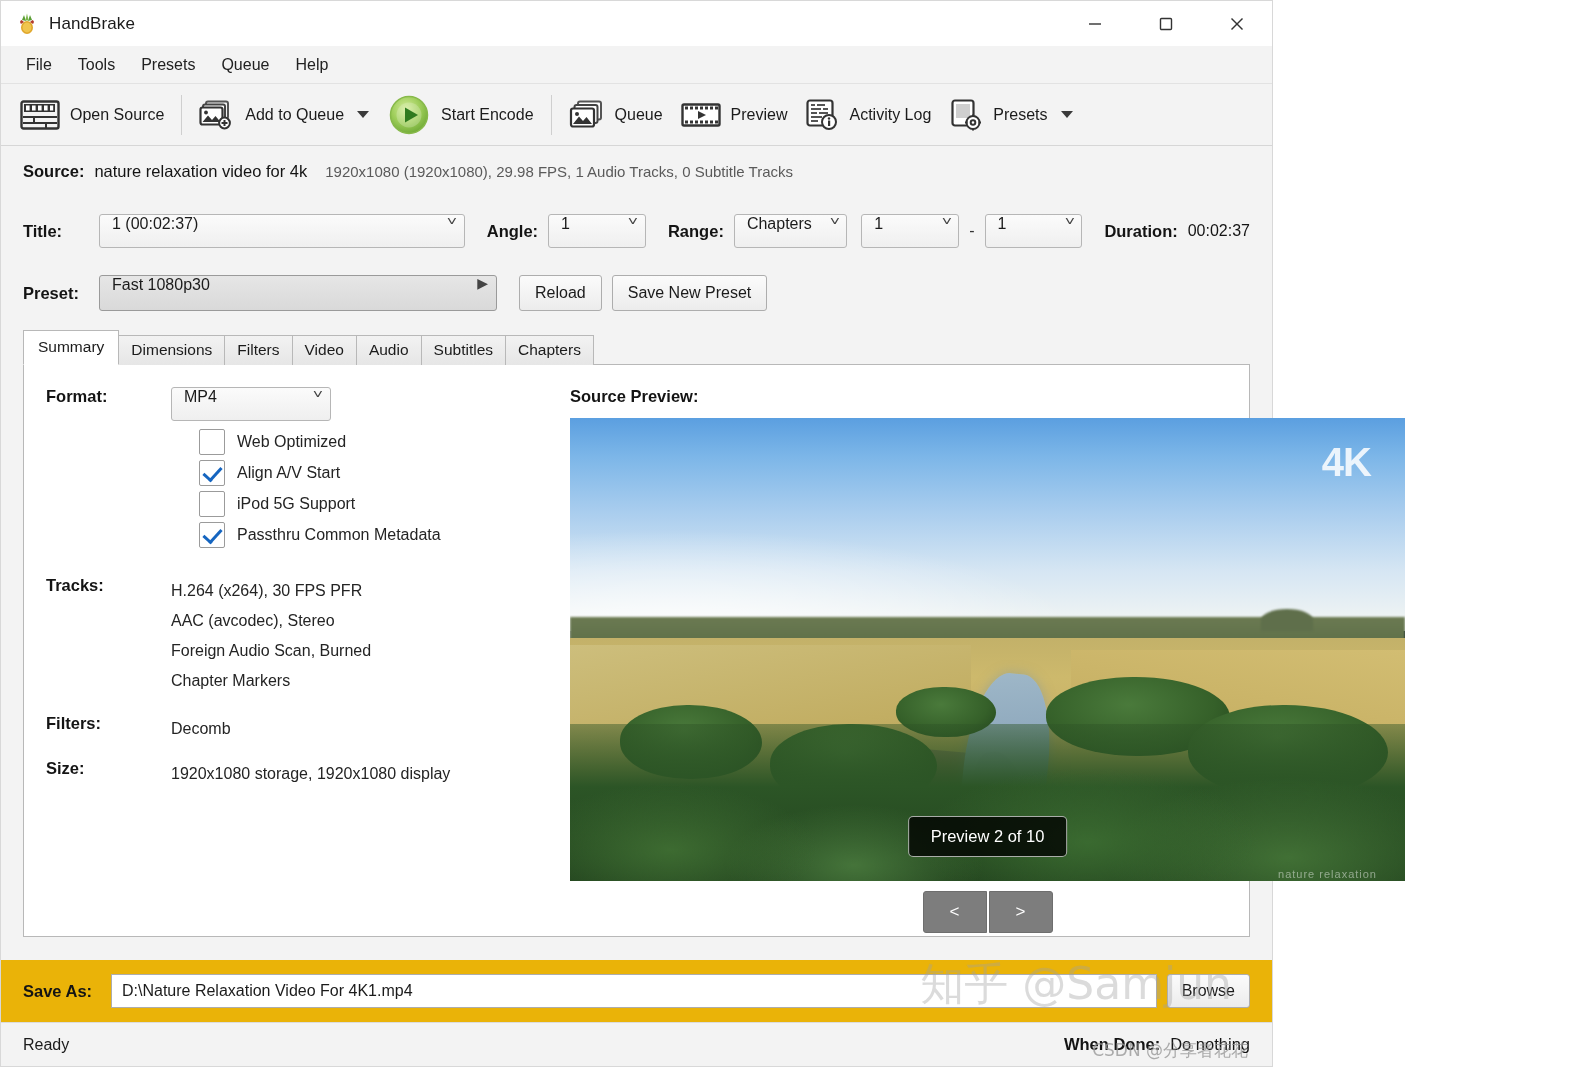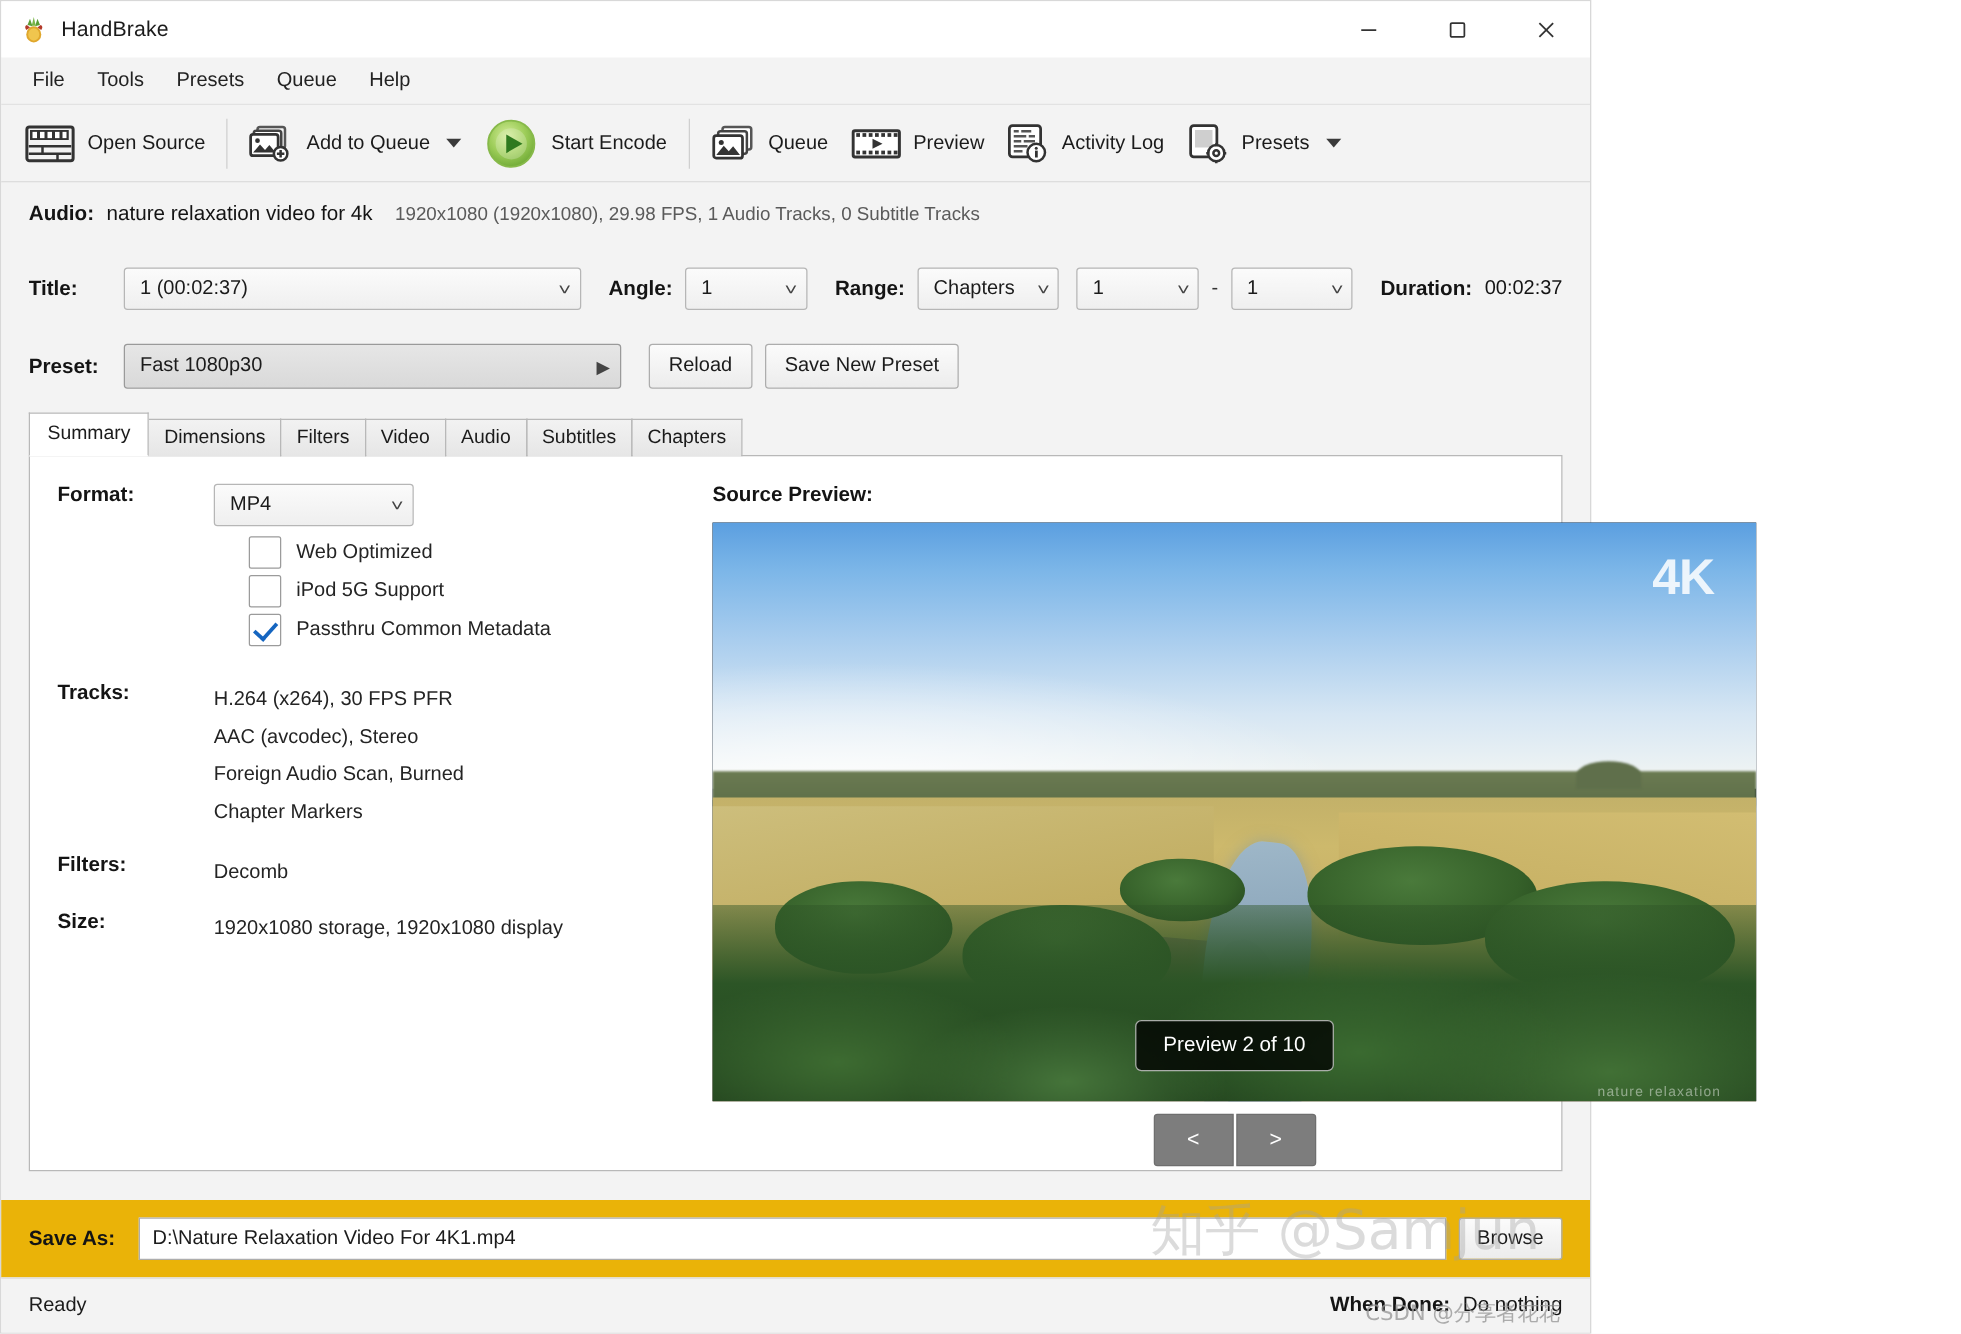--- a/index.html
+++ b/index.html
@@ -96,21 +96,21 @@
   .src-meta { font-size:15px; color:#5a5a5a; margin-left:18px; }
 
   .form-row { display:flex; align-items:center; margin-top:27px; }
   .form-row .lbl-bold { width:76px; flex:0 0 76px; }
 
   .combo {
     background:linear-gradient(#fbfbfb,#efefef);
     border:1px solid #b6b6b6;
     border-radius:3px;
     height:34px;
-    display:flex; align-items:center;
+    display:flex; 
     padding:0 8px 0 12px;
     font-size:16px; color:#1b1b1b;
     position:relative;
     justify-content:space-between;
   }
   .combo .chev {
     font-size:13px; color:#444; margin-left:10px;
     transform:scaleX(1.35); line-height:1;
   }
   .combo-title { width:398px; }
@@ -541,21 +541,21 @@
         </svg>
       </span>
       <span class="tb-label">Presets</span>
       <span class="caret-down"></span>
     </div>
   </div>
 
   <div class="content">
 
     <div class="src-row">
-      <span class="lbl-bold">Audio:</span>
+      <span class="lbl-bold">Source:</span>
       <span class="src-name">nature relaxation video for 4k</span>
       <span class="src-meta">1920x1080 (1920x1080), 29.98 FPS, 1 Audio Tracks, 0 Subtitle Tracks</span>
     </div>
 
     <div class="form-row">
       <span class="lbl-bold">Title:</span>
       <div class="combo combo-title">
         <span>1 (00:02:37)</span>
         <span class="chev">˅</span>
       </div>
@@ -613,20 +613,24 @@
               <span>MP4</span>
               <span class="chev">˅</span>
             </div>
           </div>
         </div>
 
         <div style="margin-left:125px; margin-top:8px">
           <div class="chk-row">
             <span class="chk"></span>
             <span class="chk-lbl">Web Optimized</span>
+          </div>
+          <div class="chk-row">
+            <span class="chk on"></span>
+            <span class="chk-lbl">Align A/V Start</span>
           </div>
           <div class="chk-row">
             <span class="chk"></span>
             <span class="chk-lbl">iPod 5G Support</span>
           </div>
           <div class="chk-row">
             <span class="chk on"></span>
             <span class="chk-lbl">Passthru Common Metadata</span>
           </div>
         </div>

